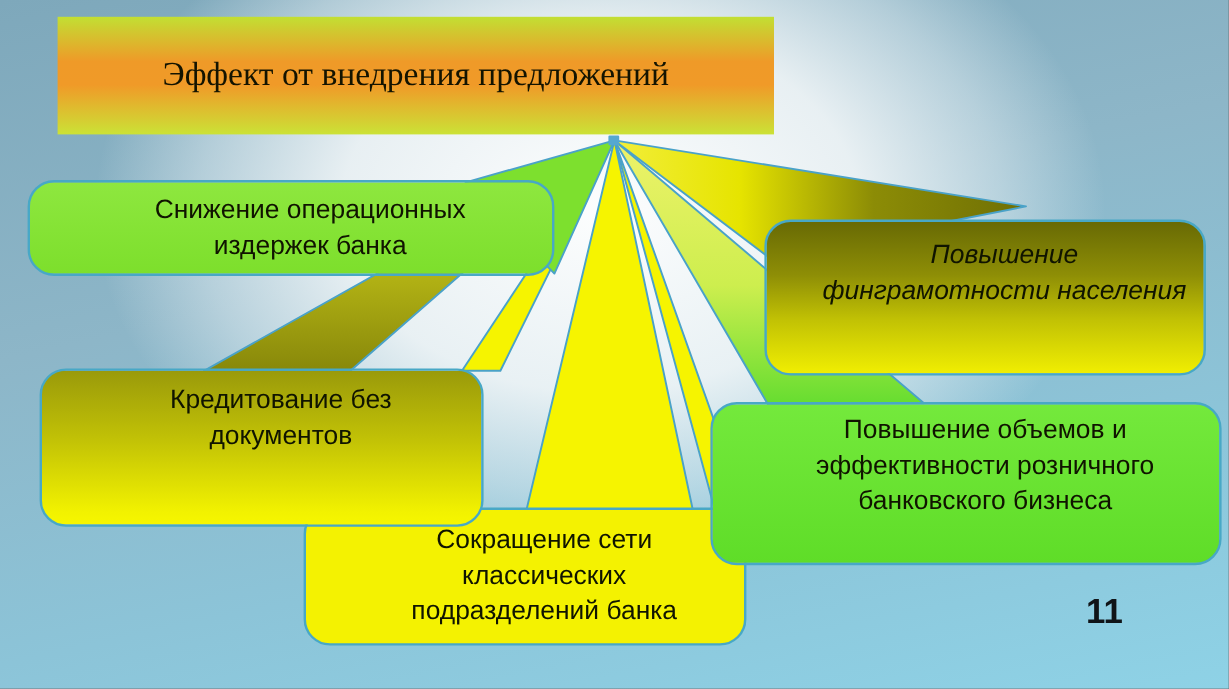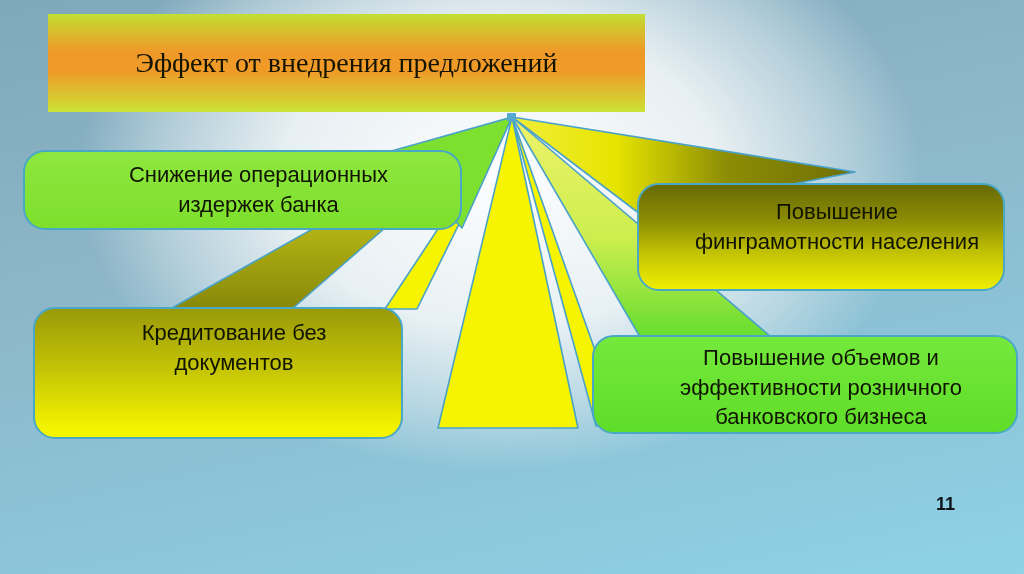--- a/index.html
+++ b/index.html
@@ -37,27 +37,27 @@
     display:flex;align-items:center;justify-content:center;
     font-family:"Liberation Serif", serif;
     font-weight:normal;font-size:28px;color:#141400;
   }
   #node-costs{left:23px;top:150px;width:439px;height:80px;
     background:linear-gradient(to bottom,#8ee73f,#7ddf2c);padding-top:8px;}
   #node-credit{left:33px;top:307px;width:370px;height:132px;
     background:linear-gradient(to bottom,#9a9a0a 0%,#c2c206 45%,#f2f200 92%,#f6f600 100%);padding-top:9px;}
   #node-network{left:253px;top:423px;width:369px;height:115px;
     background:#f4f201;padding-top:10px;}
-  #node-literacy{left:637px;top:183px;width:368px;height:108px;
-    background:linear-gradient(to bottom,#686a04 0%,#8e8e06 35%,#c2c204 65%,#f0ee02 100%);padding-top:12px;}
-  #node-retail{left:592px;top:335px;width:426px;height:99px;
+  #node-literacy{left:637px;top:183px;width:368px;height:130px;
+    background:linear-gradient(to bottom,#686a04 0%,#8e8e06 35%,#c2c204 65%,#f0ee02 100%);padding-top:12px;font-style:italic;}
+  #node-retail{left:592px;top:335px;width:426px;height:136px;
     background:linear-gradient(to bottom,#74e93c,#5fdd28);padding-top:6px;}
   #page-number{
     position:absolute;left:905px;top:494px;width:50px;
-    font-weight:bold;font-size:18px;color:#101418;text-align:right;
+    font-weight:bold;font-size:29px;color:#101418;text-align:left;
   }
 </style>
 </head>
 <body>
 
 <div id="slide">
 
   <svg id="rays" viewBox="0 0 1024 574" xmlns="http://www.w3.org/2000/svg">
     <defs>
       <linearGradient id="gradW2" gradientUnits="userSpaceOnUse" x1="0" y1="117" x2="0" y2="309">
@@ -86,20 +86,25 @@
       <polygon points="512,117 855,172 640,214" fill="url(#gradW6)"></polygon>
       <polygon points="512,117 388,152 462,228" fill="#7de02e"></polygon>
       <rect x="507" y="113" width="9" height="8" rx="1" fill="#55a8d0" stroke="none"></rect>
     </g>
   </svg>
 
   <div id="title-box" class="title">
     <span>Эффект от внедрения предложений</span>
   </div>
 
+  <div id="node-network" class="node">
+    <span class="node-label">Сокращение сети
+классических
+подразделений банка</span>
+  </div>
 
   <div id="node-retail" class="node">
     <span class="node-label">Повышение объемов и
 эффективности розничного
 банковского бизнеса</span>
   </div>
 
   <div id="node-costs" class="node">
     <span class="node-label">Снижение операционных
 издержек банка</span>

